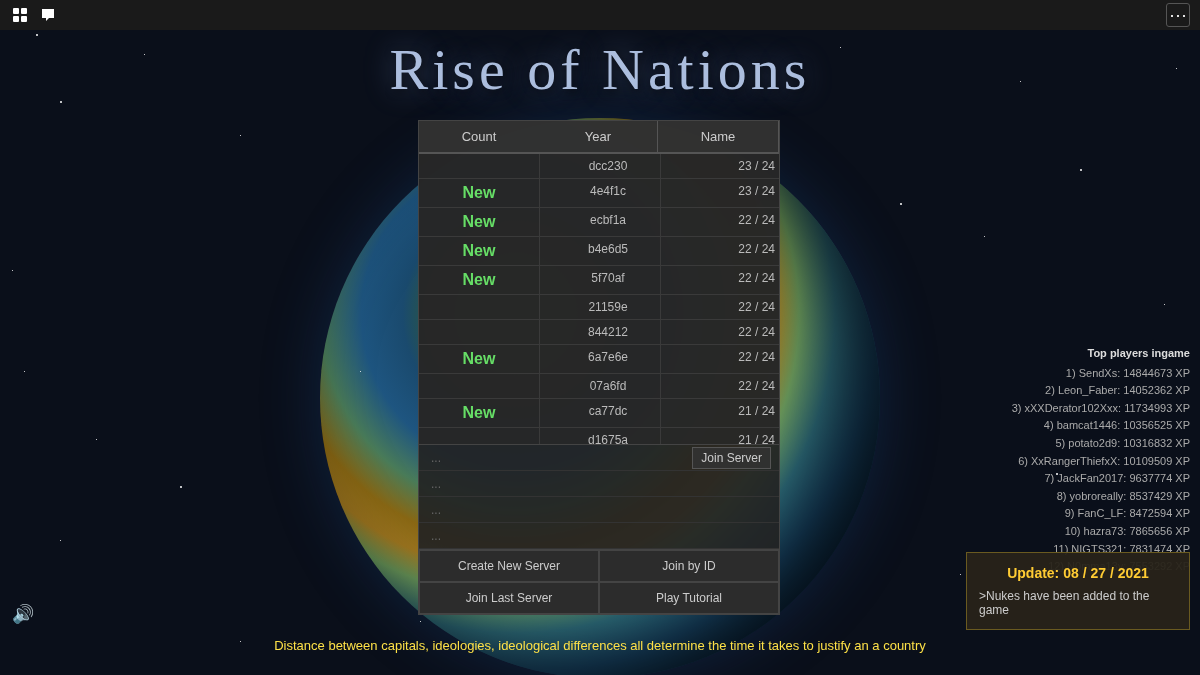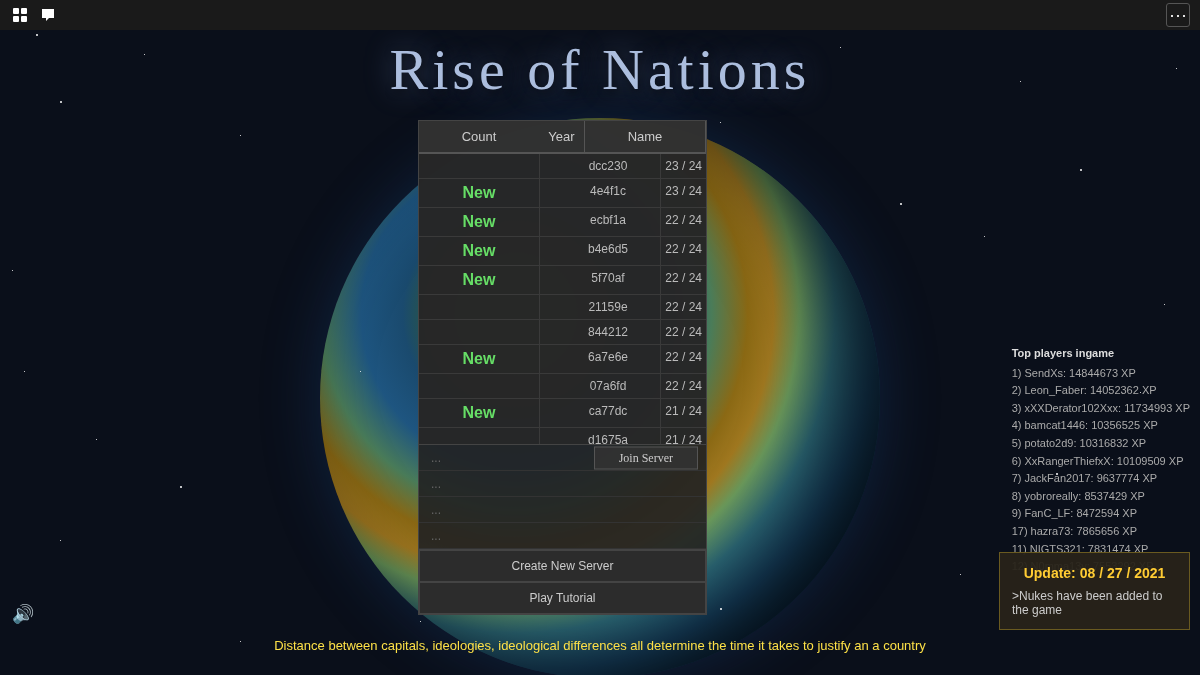--- a/index.html
+++ b/index.html
@@ -125,21 +125,21 @@
       text-shadow: 0 0 30px rgba(150,180,255,0.4), 2px 2px 8px rgba(0,0,0,0.8);
       z-index: 50;
       font-family: Georgia, serif;
     }
 
     
     .main-panel {
       position: absolute;
       top: 120px;
       left: 418px;
-      width: 289px;
+      width: 362px;
       background: rgba(35, 35, 35, 0.92);
       border: 1px solid #444;
       z-index: 60;
     }
 
     
     .table-header {
       display: flex;
       background: rgba(50, 50, 50, 0.95);
       border-bottom: 2px solid #555;
@@ -199,24 +199,23 @@
       position: relative;
     }
     .join-server-btn {
       position: absolute;
       right: 8px;
       top: 50%;
       transform: translateY(-50%);
       background: rgba(50,50,50,0.9);
       border: 1px solid #555;
       color: #ccc;
-      padding: 3px 24px;
+      padding: 3px 8px;
       font-size: 12px;
       cursor: pointer;
-      font-family: Liberation Serif, serif;
     }
 
     
     .bottom-buttons {
       border-top: 1px solid #444;
       background: rgba(40,40,40,0.9);
     }
     .btn-row {
       display: flex;
     }
@@ -245,39 +244,39 @@
       color: #fde047;
       font-size: 13px;
       z-index: 50;
     }
 
     
     .leaderboard {
       position: absolute;
       top: 345px;
       right: 10px;
-      text-align: left;
+      text-align: right;
       z-index: 60;
       color: #bbb;
       font-size: 11px;
       line-height: 1.6;
     }
     .leaderboard-title {
       color: #ddd;
       margin-bottom: 2px;
       font-weight: bold;
     }
     .leaderboard-entry { color: #aaa; }
 
     
     .update-panel {
       position: absolute;
       bottom: 45px;
       right: 10px;
-      width: 191px;
+      width: 224px;
       background: rgba(40,35,25,0.95);
       border: 1px solid #6a5a20;
       padding: 12px;
       z-index: 60;
     }
     .update-title {
       color: #ffcc33;
       font-size: 14px;
       font-weight: bold;
       text-align: center;
@@ -445,42 +444,44 @@
       <span>...</span>
     </div>
     <div class="dots-row">
       <span>...</span>
     </div>
   </div>
 
   <div class="bottom-buttons">
     <div class="btn-row">
       <button class="btn-panel">Create New Server</button>
+      <button class="btn-panel">Join by ID</button>
     </div>
     <div class="btn-row">
+      <button class="btn-panel">Join Last Server</button>
       <button class="btn-panel">Play Tutorial</button>
     </div>
   </div>
 </div>
 
 <div class="volume-icon">🔊</div>
 
 <div class="leaderboard">
   <div class="leaderboard-title">Top players ingame</div>
   <div id="leaderboard-entries">
       <div class="leaderboard-entry">1) SendXs: 14844673 XP</div>
       <div class="leaderboard-entry">2) Leon_Faber: 14052362 XP</div>
       <div class="leaderboard-entry">3) xXXDerator102Xxx: 11734993 XP</div>
       <div class="leaderboard-entry">4) bamcat1446: 10356525 XP</div>
       <div class="leaderboard-entry">5) potato2d9: 10316832 XP</div>
       <div class="leaderboard-entry">6) XxRangerThiefxX: 10109509 XP</div>
       <div class="leaderboard-entry">7) JackFan2017: 9637774 XP</div>
       <div class="leaderboard-entry">8) yobroreally: 8537429 XP</div>
       <div class="leaderboard-entry">9) FanC_LF: 8472594 XP</div>
-      <div class="leaderboard-entry">17) hazra73: 7865656 XP</div>
+      <div class="leaderboard-entry">10) hazra73: 7865656 XP</div>
       <div class="leaderboard-entry">11) NIGTS321: 7831474 XP</div>
       <div class="leaderboard-entry">12) N0mma13y: 7553292 XP</div>
     </div>
 </div>
 
 <div class="update-panel">
   <div class="update-title">Update: 08 / 27 / 2021</div>
   <div class="update-text">&gt;Nukes have been added to the game</div>
 </div>
 

